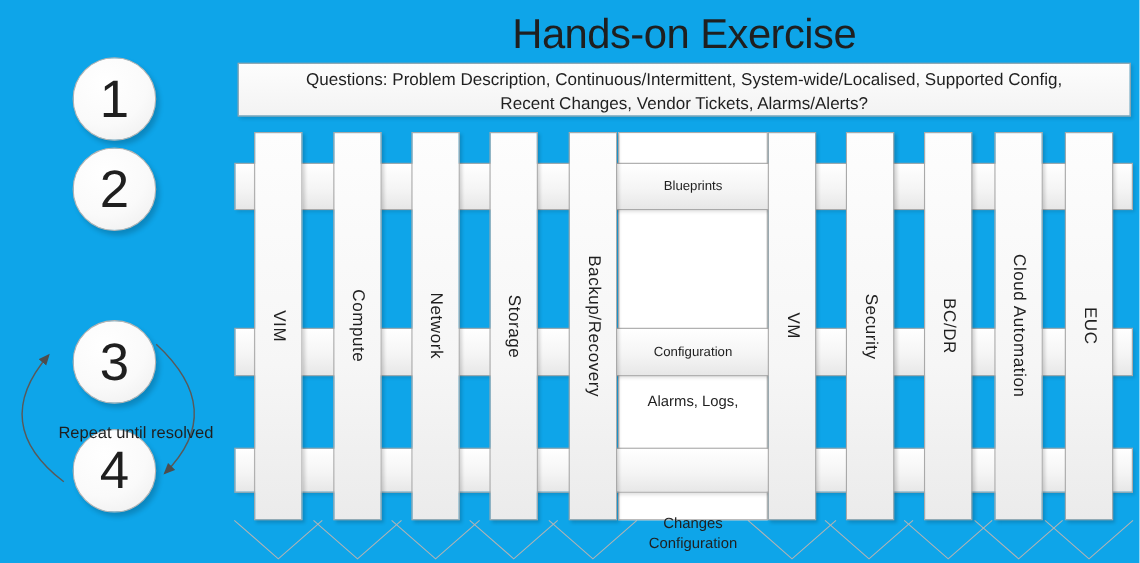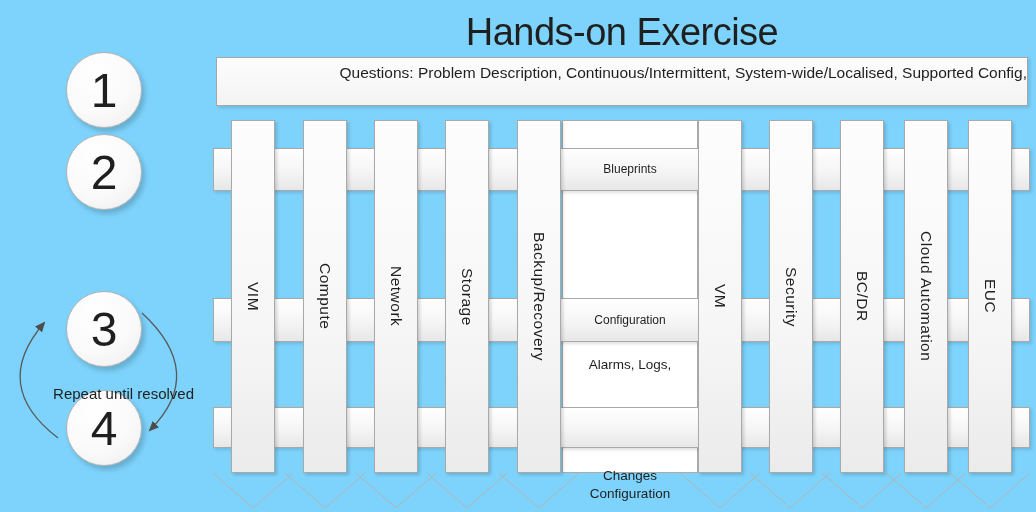--- a/index.html
+++ b/index.html
@@ -1,28 +1,28 @@
 <!DOCTYPE html>
 <html><head>
 <meta charset="utf-8">
 <style>
   html,body{margin:0;padding:0;background:#ffffff;}
   #canvas{
-    position:relative;width:1036px;height:512px;background:#7dd3fc;overflow:hidden;
+    position:relative;width:1036px;height:512px;background:#0ea5e9;overflow:hidden;
     font-family:"Liberation Sans",sans-serif;color:#1f1f1f;
   }
   .title{
     position:absolute;left:215px;top:9px;width:814px;text-align:center;
     font-size:38px;line-height:46px;font-weight:400;letter-spacing:-0.5px;
   }
   .qbox{
     position:absolute;left:216px;top:57px;width:812px;height:49px;
     border:1px solid #a6a6a6;background:linear-gradient(180deg,#fdfdfd 0%,#f3f3f3 100%);
     box-shadow:2px 2px 3px rgba(0,0,0,0.12);
-    text-align:right;font-size:15.5px;line-height:22px;padding-top:4px;box-sizing:border-box;
+    text-align:center;font-size:15.5px;line-height:22px;padding-top:4px;box-sizing:border-box;
   }
   .circle{
     position:absolute;left:66px;width:74px;height:74px;border-radius:50%;
     border:1px solid #b3b3b3;
     background:radial-gradient(circle at 38% 30%,#ffffff 0%,#fafafa 55%,#ececec 100%);
     box-shadow:3px 4px 5px rgba(0,0,0,0.18);
     display:flex;align-items:center;justify-content:center;
     font-size:48px;font-weight:400;
   }
   .repeat-label{
@@ -57,20 +57,21 @@
 </style>
 </head>
 <body>
 
 <div id="canvas">
 
   <div class="title">Hands-on Exercise</div>
 
   <div class="qbox">
     <div>Questions: Problem Description, Continuous/Intermittent, System-wide/Localised, Supported Config,</div>
+    <div>Recent Changes, Vendor Tickets, Alarms/Alerts?</div>
   </div>
 
   <div class="circle" style="top:52px">
       <span>1</span>
     </div>
   <div class="circle" style="top:134px">
       <span>2</span>
     </div>
   <div class="circle" style="top:291px">
       <span>3</span>

